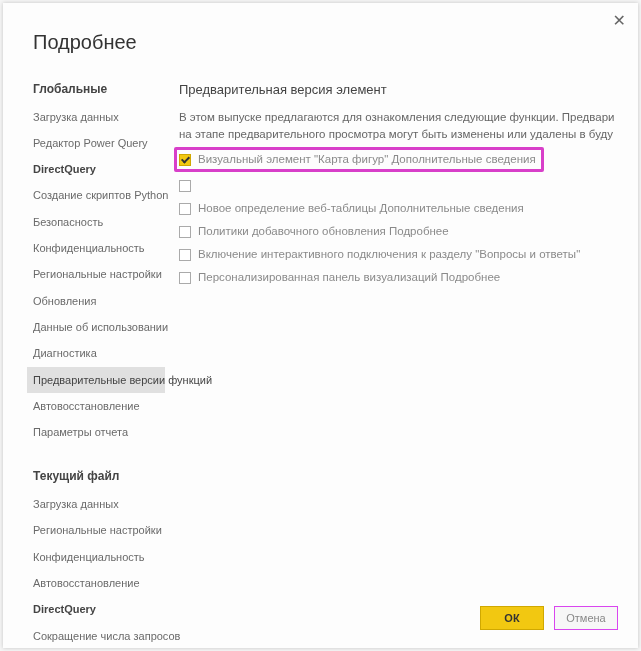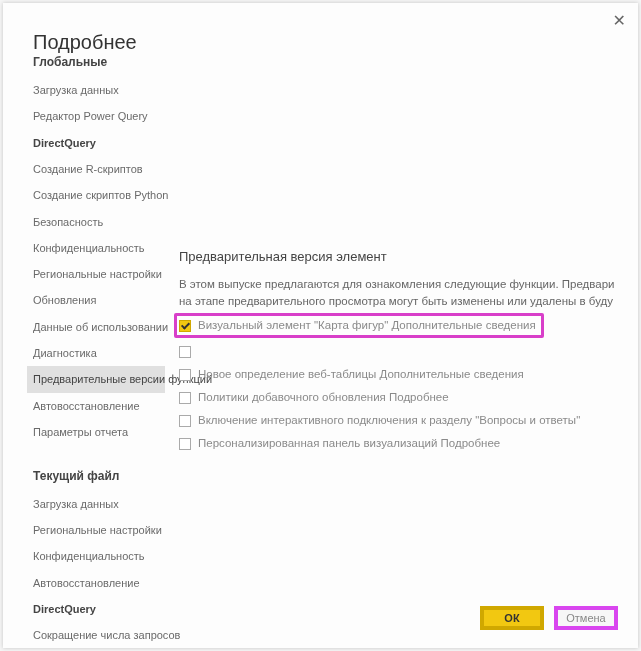--- a/index.html
+++ b/index.html
@@ -32,21 +32,20 @@
   .title {
     font-size: 20px;
     font-weight: 400;
     color: #333;
     padding: 28px 0 0 30px;
   }
   .content {
     display: flex;
     margin-top: 28px;
     height: 540px;
-    align-items: center;
   }
   .sidebar {
     width: 162px;
     padding-left: 30px;
     font-size: 11px;
     color: #666;
     line-height: 1.3;
   }
   .group-head {
     font-size: 12px;
@@ -136,21 +135,21 @@
     position: absolute;
     bottom: 18px;
     right: 20px;
     display: flex;
     gap: 10px;
   }
   .btn {
     min-width: 64px;
     height: 24px;
     font-size: 11px;
-    border: 4px solid #d946ef;
+    border: 1px solid #d946ef;
     background: #f7f7f7;
     cursor: pointer;
     color: #888;
   }
   .btn.primary {
     background: #f2c811;
     border-color: #d0a800;
     color: #333;
     font-weight: 600;
   }
@@ -161,21 +160,20 @@
 <div class="dialog">
   <div class="close-x">✕</div>
   <div class="title">Подробнее</div>
 
   <div class="content">
     <div class="sidebar">
         <div class="group-head">Глобальные</div>
         <div class="nav-item">Загрузка данных</div>
         <div class="nav-item">Редактор Power Query</div>
         <div class="nav-item bold">DirectQuery</div>
-        <div class="nav-item">Создание R-скриптов</div>
         <div class="nav-item">Создание скриптов Python</div>
         <div class="nav-item">Безопасность</div>
         <div class="nav-item">Конфиденциальность</div>
         <div class="nav-item">Региональные настройки</div>
         <div class="nav-item">Обновления</div>
         <div class="nav-item">Данные об использовании</div>
         <div class="nav-item">Диагностика</div>
         <div class="nav-item selected">Предварительные версии функций</div>
         <div class="nav-item">Автовосстановление</div>
         <div class="nav-item">Параметры отчета</div>

